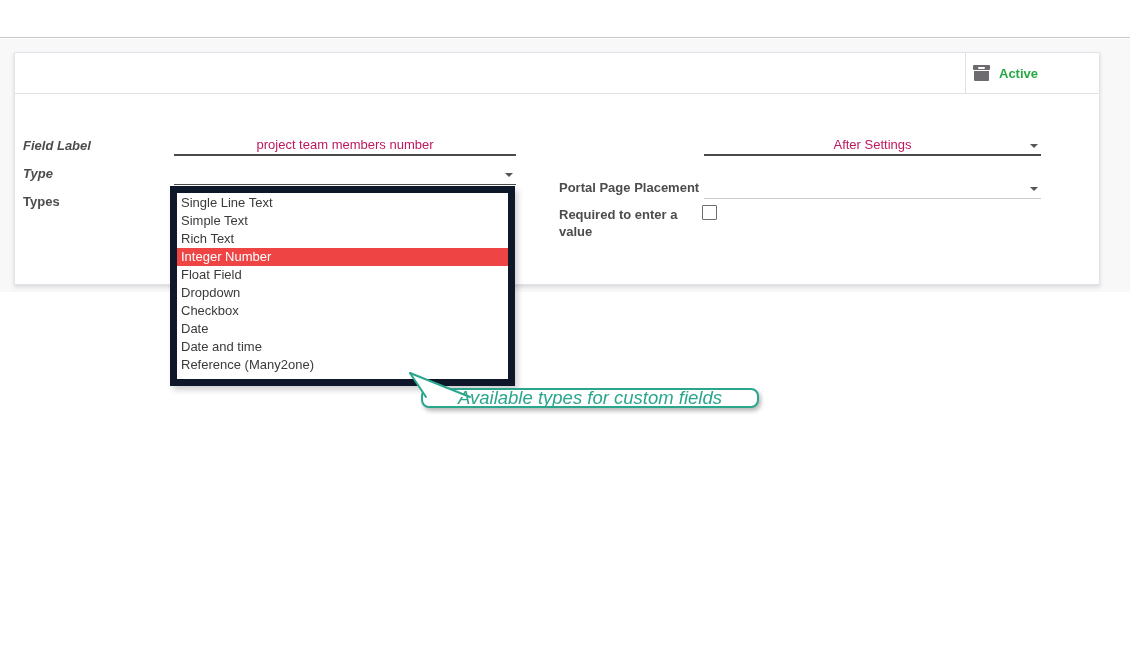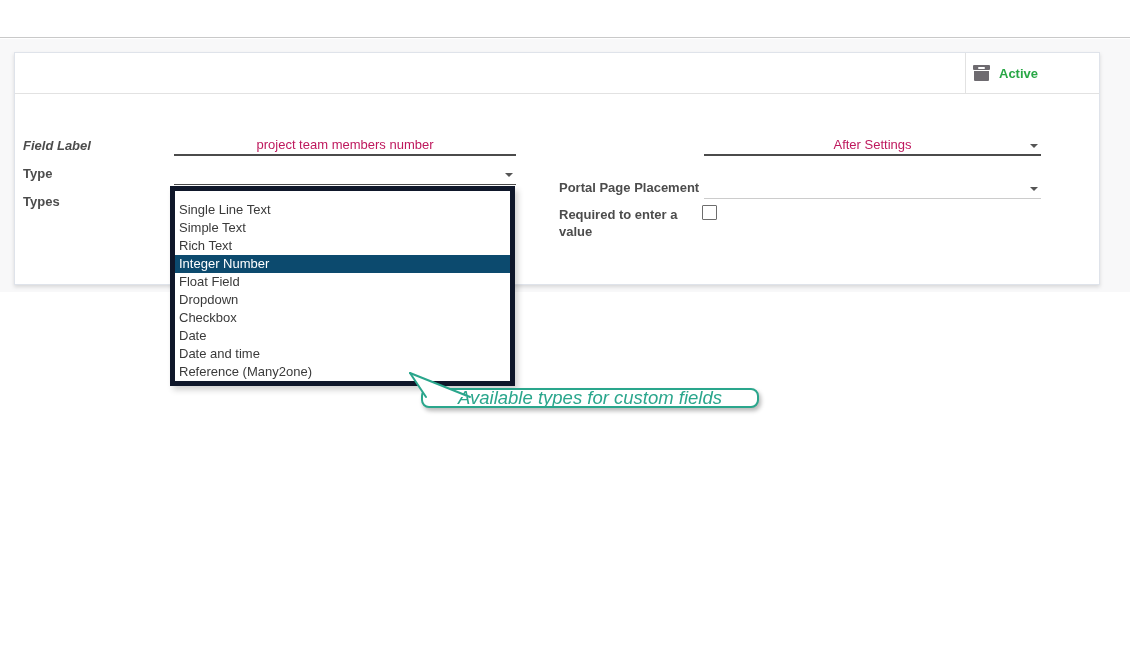--- a/index.html
+++ b/index.html
@@ -34,25 +34,25 @@
   .field.empty-light { border-bottom:1px solid #ccc; }
   .field.select-open { border-bottom:1px solid #4b4b4b; }
   .caret { position:absolute; right:3px; top:9px; width:0; height:0;
            border-left:4px solid transparent; border-right:4px solid transparent;
            border-top:4px solid #555; }
 
   .checkbox { position:absolute; width:15px; height:15px; background:#fff;
               border:1.5px solid #6d6d6d; border-radius:1px; cursor:pointer; }
 
   .dropdown { position:absolute; left:170px; top:186px; width:345px; height:200px;
-              background:#fff; border:5px solid #0f172a; z-index:5;
-              box-shadow:3px 4px 6px rgba(0,0,0,.18); padding-top:10px; }
+              background:#fff; border:7px solid #0f172a; z-index:5;
+              box-shadow:3px 4px 6px rgba(0,0,0,.18); padding-top:1px; }
   .dd-item { height:18px; line-height:18px; font-size:13px; color:#3a3a3a;
              padding-left:4px; white-space:nowrap; overflow:hidden; cursor:default; }
-  .dd-item.selected { background:#0c4a6e; color:#fff; }
+  .dd-item.selected { background:#ef4444; color:#fff; }
 
   .tooltip-bubble { position:absolute; left:421px; top:388px; width:338px; height:20px;
                     background:#fff; border:2px solid #2aa68c; border-radius:8px;
                     z-index:10; display:flex; align-items:center; justify-content:center;
                     font-size:18.5px; font-style:italic; color:#2aa68c;
                     box-shadow:2px 3px 4px rgba(0,0,0,.28); white-space:nowrap; }
   .tooltip-tail { position:absolute; left:402px; top:371px; z-index:11; }
 </style>
 </head>
 <body>
@@ -71,21 +71,21 @@
       </div>
       <span class="active-label">Active</span>
     </div>
   </div>
 
   <div class="lbl" style="left:8px; top:84px; width:130px;font-style:italic;">Field Label</div>
   <div class="field filled" style="left:159px; top:82px; width:342px;">
     <span>project team members number</span>
   </div>
 
-  <div class="lbl" style="left:8px; top:112px; width:130px;">Type</div>
+  <div class="lbl" style="left:8px; top:112px; width:130px;font-style:italic;">Type</div>
   <div class="field select-open" style="left:159px; top:111px; width:342px;">
     <span></span>
     <span class="caret"></span>
   </div>
 
   <div class="lbl" style="left:8px; top:140px; width:130px;">Types</div>
 
   <div class="field filled" style="left:689px; top:82px; width:337px;">
     <span>After Settings</span>
     <span class="caret"></span>

